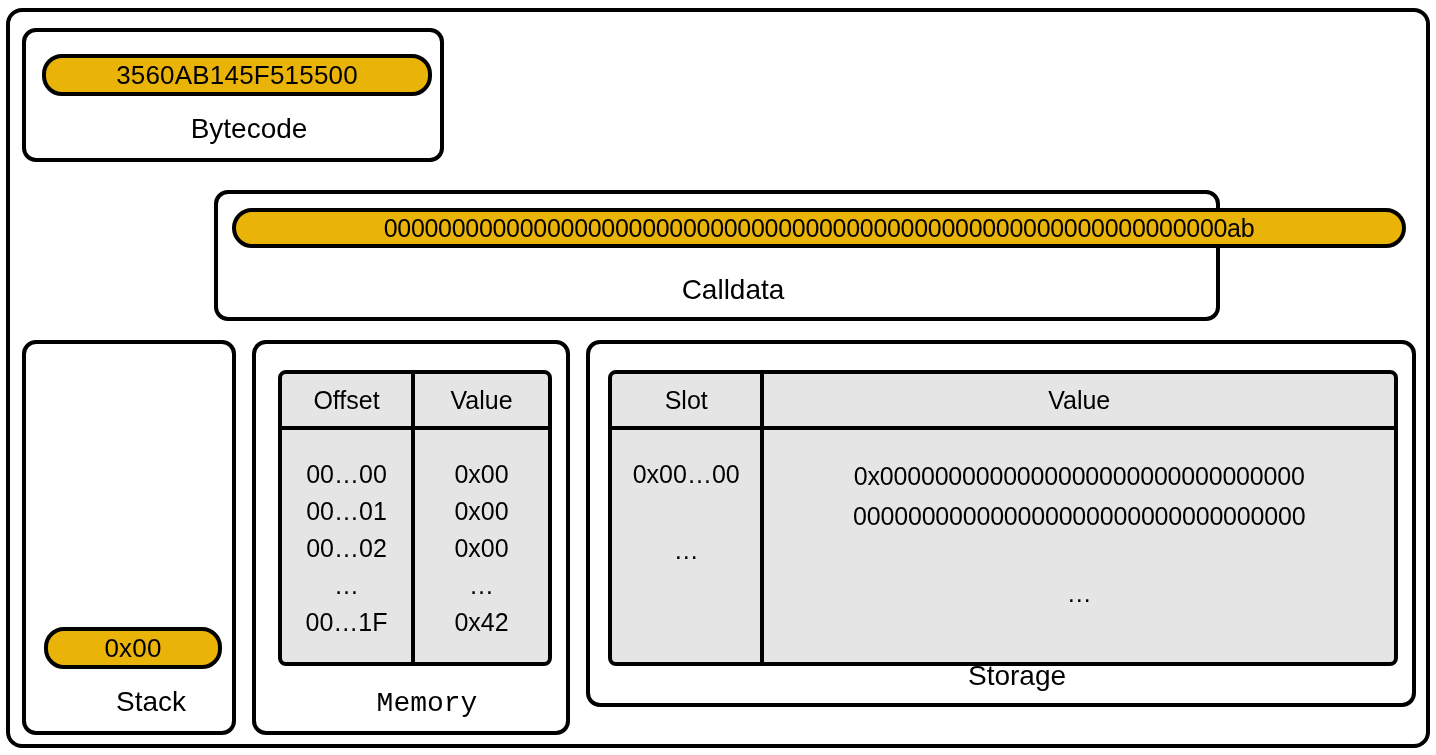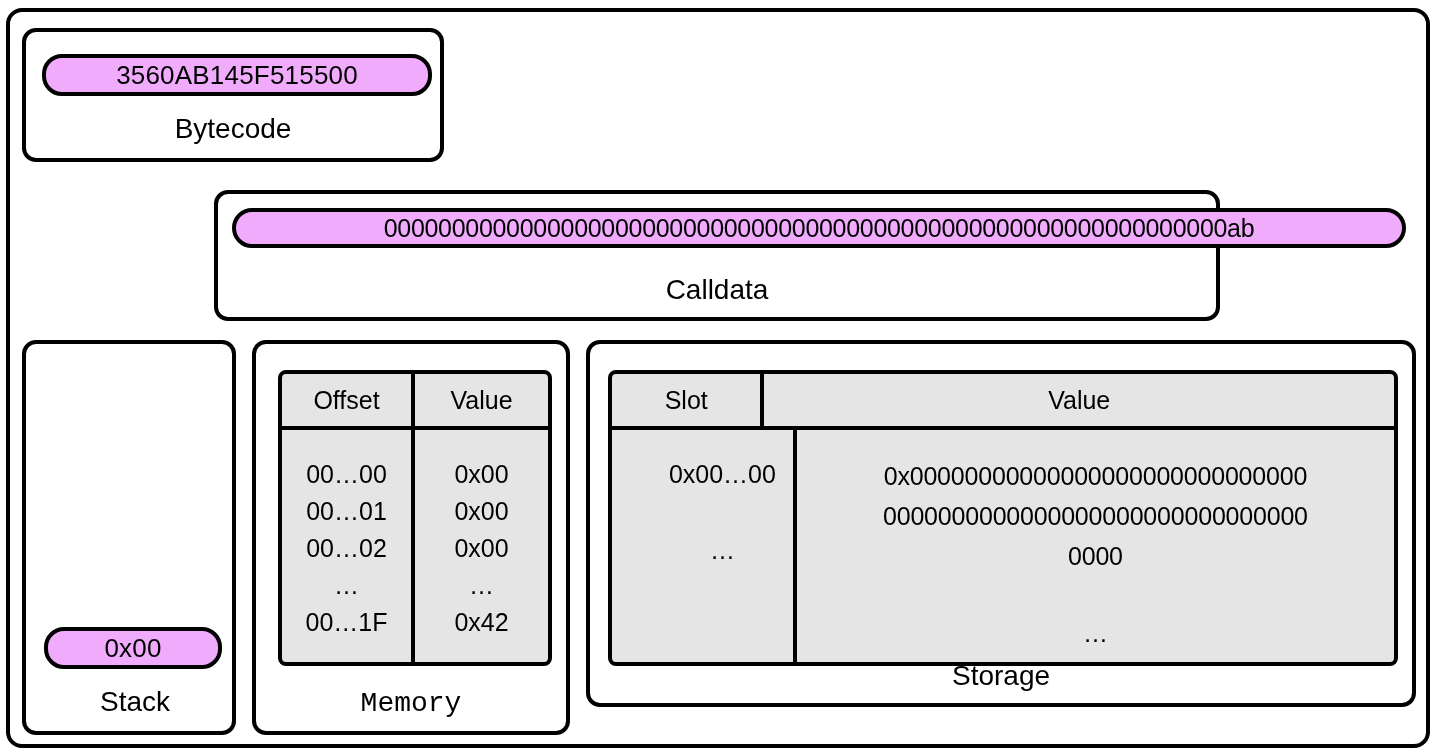--- a/index.html
+++ b/index.html
@@ -51,39 +51,39 @@
 
   
   .bytecode-panel {
     left: 22px;
     top: 28px;
     width: 422px;
     height: 134px;
   }
   .chip {
     position: absolute;
-    background: #f0abfc;
+    background: #eab308;
     border: 4px solid #000000;
     border-radius: 20px;
     box-sizing: border-box;
     display: flex;
     align-items: center;
     justify-content: center;
     font-size: 26px;
     letter-spacing: 0.2px;
   }
   .bytecode-chip {
     left: 16px;
     top: 22px;
     width: 390px;
     height: 42px;
   }
   .panel-caption {
     position: absolute;
-    left: 0;
+    left: 16px;
     width: 100%;
     text-align: center;
     font-size: 28px;
     line-height: 34px;
   }
   .bytecode-caption { bottom: 12px; }
 
   
   .calldata-panel {
     left: 214px;
@@ -185,21 +185,21 @@
   .col-div-right { border-right: 4px solid #000000; }
 
   
   .mem-col-a { width: 50%; }
   .mem-col-b { width: 50%; }
   .mem-body-cell { padding-top: 26px; text-align: center; }
 
   
   .sto-col-a { width: 19.5%; }
   .sto-col-b { width: 80.5%; }
-  .sto-slot-cell { padding-top: 26px; margin-left: 40px; }
+  .sto-slot-cell { padding-top: 26px; }
   .sto-value-cell { padding-top: 26px; justify-content: flex-start; }
 
   .sto-value-text {
     font-size: 25px;
     line-height: 40px;
     text-align: center;
     width: 72%;
     word-break: break-all;
     letter-spacing: -0.2px;
   }

